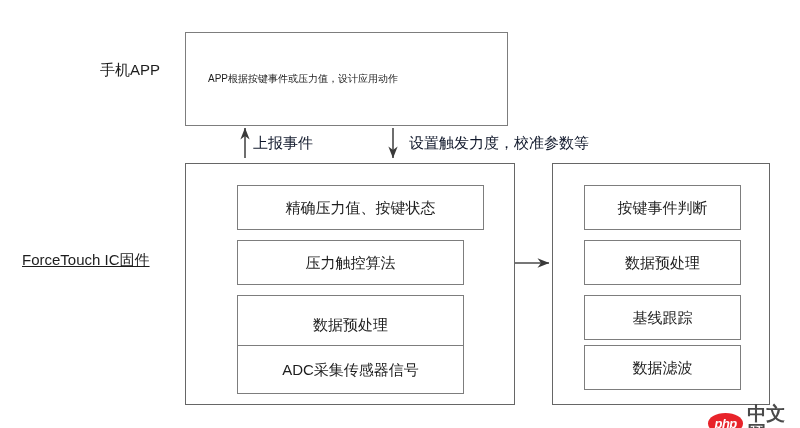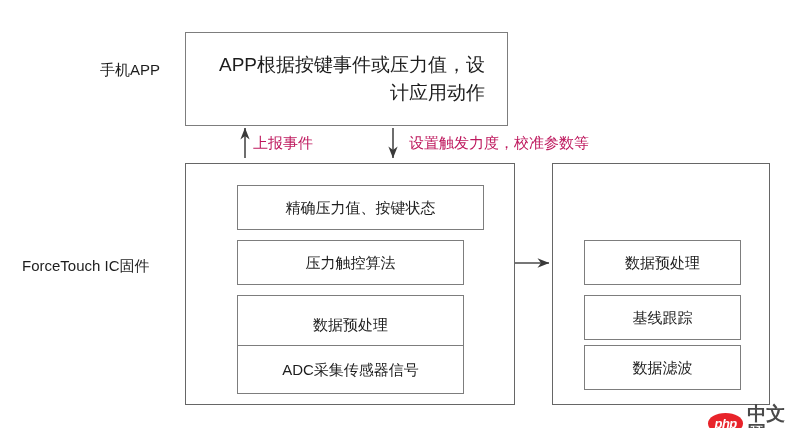--- a/index.html
+++ b/index.html
@@ -47,27 +47,27 @@
     text-align: center;
     font-size: 15px;
     color: #1d1d1d;
     line-height: 1.45;
     padding: 0 6px;
   }
   .node.app-node {
     justify-content: flex-start;
     text-align: right;
     padding: 12px 22px;
-    font-size: 19px;
+    font-size: 10px;
   }
 
   
   .arrow-label {
     font-size: 15px;
-    color: #be185d;
+    color: #0f172a;
     white-space: nowrap;
     line-height: 1;
   }
 
   
   #arrows {
     position: absolute;
     left: 0; top: 0;
     width: 800px;
     height: 428px;
@@ -126,40 +126,41 @@
 
     <line x1="662" y1="246" x2="662" y2="230" stroke="#4a4a4a" stroke-width="1.6" marker-end="url(#ah)"></line>
     <line x1="662" y1="301" x2="662" y2="285" stroke="#4a4a4a" stroke-width="1.6" marker-end="url(#ah)"></line>
     <line x1="662" y1="351" x2="662" y2="335" stroke="#4a4a4a" stroke-width="1.6" marker-end="url(#ah)"></line>
 
     <line x1="464" y1="263" x2="549" y2="263" stroke="#4a4a4a" stroke-width="1.6" marker-end="url(#ah)"></line>
   </svg>
 
   <div class="abs side-label" style="left:100px; top:62px;">手机APP</div>
 
-  <div class="abs side-label" style="left:22px; top:258px;">ForceTouch IC固件</div>
+  <div class="abs side-label" style="left:22px; top:252px;text-decoration:underline;">ForceTouch IC固件</div>
 
   <div class="abs node app-node" style="left:185px; top:32px; width:323px; height:94px;">APP根据按键事件或压力值，设计应用动作</div>
 
   <div class="abs arrow-label" style="left:253px; top:135px;">上报事件</div>
 
   <div class="abs arrow-label" style="left:409px; top:135px;">设置触发力度，校准参数等</div>
 
   <div class="abs group-box" style="left:185px; top:163px; width:330px; height:242px;"></div>
 
   <div class="abs node" style="left:237px; top:185px; width:247px; height:45px;">精确压力值、按键状态</div>
 
   <div class="abs node" style="left:237px; top:240px; width:227px; height:45px;">压力触控算法</div>
 
   <div class="abs node" style="left:237px; top:295px; width:227px; height:59px;">数据预处理</div>
 
   <div class="abs node" style="left:237px; top:345px; width:227px; height:49px;">ADC采集传感器信号</div>
 
   <div class="abs group-box" style="left:552px; top:163px; width:218px; height:242px;"></div>
 
+  <div class="abs node" style="left:584px; top:185px; width:157px; height:45px;">按键事件判断</div>
 
   <div class="abs node" style="left:584px; top:240px; width:157px; height:45px;">数据预处理</div>
 
   <div class="abs node" style="left:584px; top:295px; width:157px; height:45px;">基线跟踪</div>
 
   <div class="abs node" style="left:584px; top:345px; width:157px; height:45px;">数据滤波</div>
 
   <div class="watermark" style="left:708px; top:404px;">
     <span class="wm-logo">php</span>
     <span class="wm-text">中文网</span>

